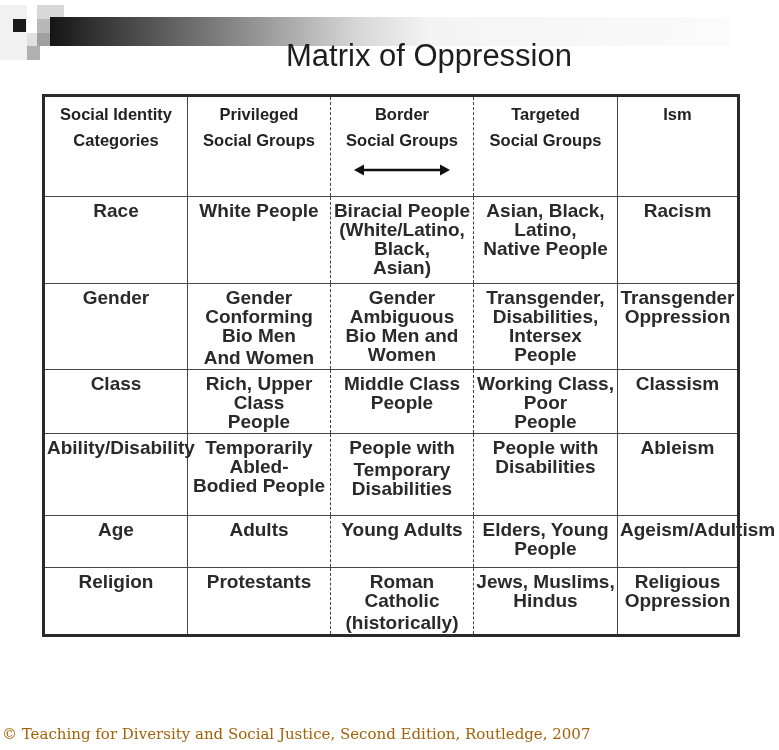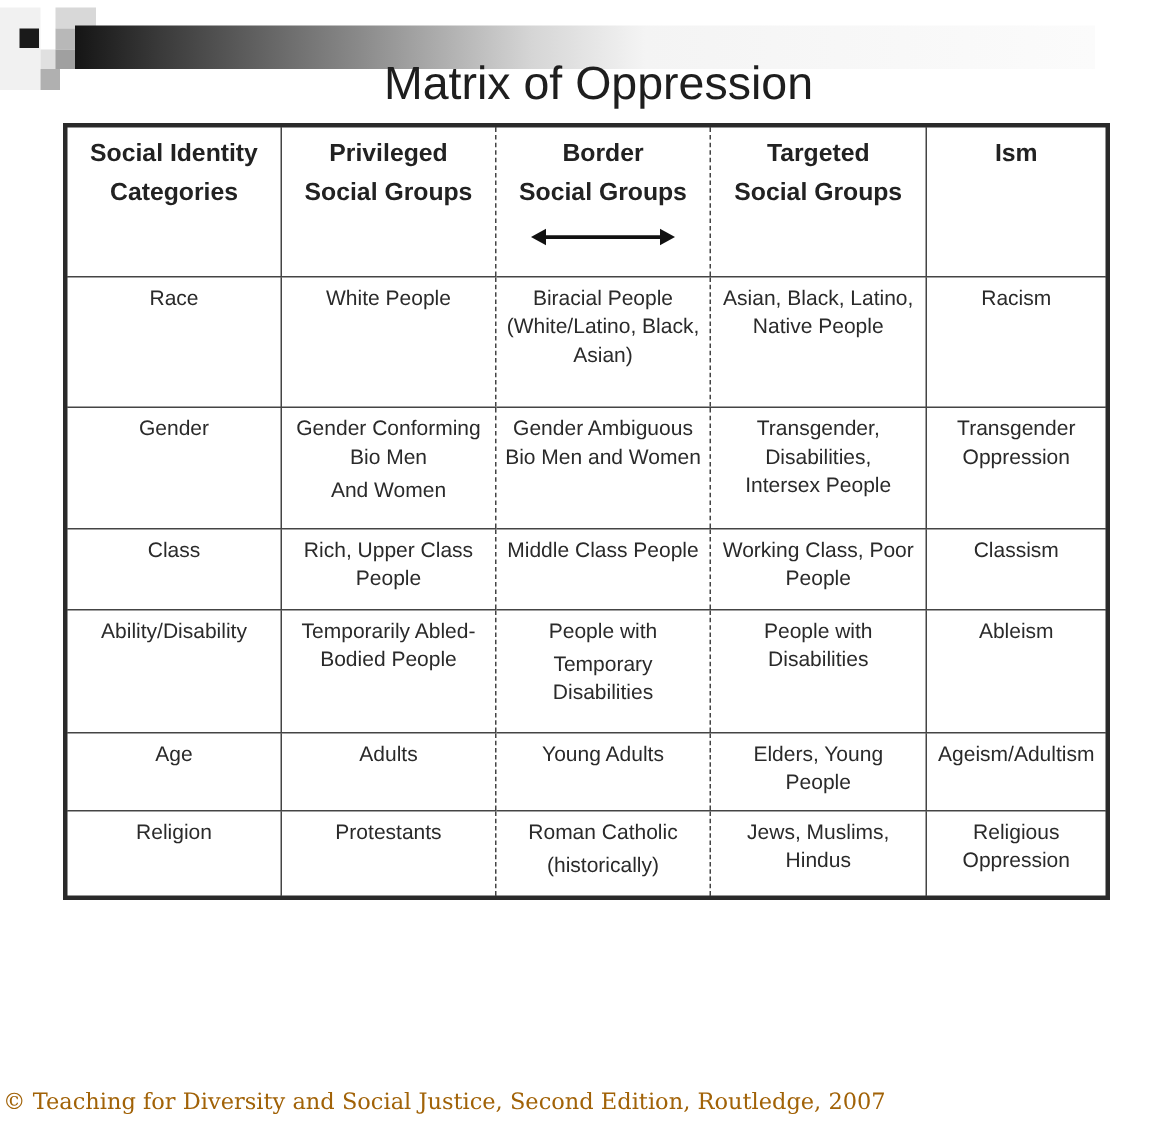--- a/index.html
+++ b/index.html
@@ -3,23 +3,23 @@
 <meta charset="utf-8">
 <style>
   html, body { margin:0; padding:0; background:#ffffff; }
   body { width:779px; height:750px; position:relative; overflow:hidden; font-family:"Liberation Sans", sans-serif; color:#222; }
   .deco { position:absolute; }
   .sq { position:absolute; }
   .bar { position:absolute; left:50px; top:17px; width:380px; height:29px;
          background:linear-gradient(to right, #151515 0%, #3a3a3a 15%, #8a8a8a 50%, #d5d5d5 80%, #f4f4f4 100%); }
   .bar2 { position:absolute; left:430px; top:17px; width:300px; height:29px;
          background:linear-gradient(to right, #f4f4f4 0%, #fbfbfb 100%); }
-  .title { position:absolute; left:256px; top:38px; font-size:31px; color:#1e1e1e; font-family:"Liberation Sans", sans-serif; letter-spacing:0px; white-space:nowrap; }
-  table.matrix { position:absolute; left:42px; top:82px; width:695px; border-collapse:collapse; border:3px solid #2a2a2a; table-layout:fixed; }
-  table.matrix td, table.matrix th { border:1.5px solid #444; text-align:center; vertical-align:top; padding:4px 2px 2px 2px; font-size:14px; line-height:19px; color:#2a2a2a; font-weight:normal; }
+  .title { position:absolute; left:286px; top:38px; font-size:31px; color:#1e1e1e; font-family:"Liberation Sans", sans-serif; letter-spacing:0px; white-space:nowrap; }
+  table.matrix { position:absolute; left:42px; top:94px; width:695px; border-collapse:collapse; border:3px solid #2a2a2a; table-layout:fixed; }
+  table.matrix td, table.matrix th { border:1.5px solid #444; text-align:center; vertical-align:top; padding:4px 2px 2px 2px; font-size:19px; line-height:19px; color:#2a2a2a; font-weight:bold; }
   table.matrix th { font-weight:bold; font-size:16.5px; line-height:26px; padding-top:4px; color:#222; }
   table.matrix .dl { border-left:1.5px dashed #444; }
   table.matrix .dr { border-right:1.5px dashed #444; }
   .arrow { display:block; margin:10px auto 0 auto; width:96px; height:14px; }
   .cell-lines span { display:block; }
   .footer { position:absolute; left:2px; top:725px; font-family:"DejaVu Serif", serif; font-size:15px; color:#a16207; white-space:nowrap; }
 </style>
 </head>
 <body>
 

